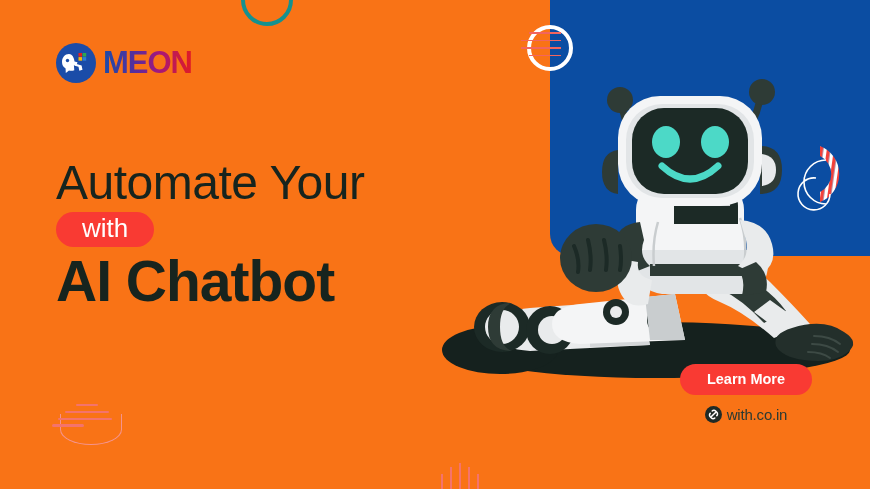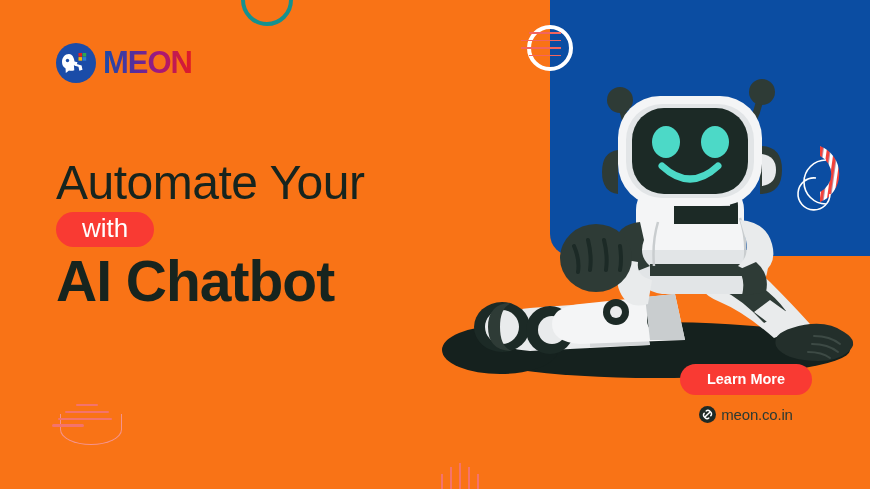--- a/index.html
+++ b/index.html
@@ -359,17 +359,17 @@
 
   <div class="cta-wrap">
     <button class="cta-button">Learn More</button>
     <div class="site-row">
       <svg class="link-icon" viewBox="0 0 17 17">
         <circle cx="8.5" cy="8.5" r="8.5" fill="#1F2A26"></circle>
         <path d="M6.2 10.8 L10.8 6.2" stroke="#ffffff" stroke-width="1.5" stroke-linecap="round"></path>
         <path d="M7.2 5.0 a2.4 2.4 0 0 1 3.4 0 l1.2 1.2 a2.4 2.4 0 0 1 0 3.4" stroke="#ffffff" stroke-width="1.5" fill="none" stroke-linecap="round"></path>
         <path d="M9.8 12.0 a2.4 2.4 0 0 1 -3.4 0 l-1.2 -1.2 a2.4 2.4 0 0 1 0 -3.4" stroke="#ffffff" stroke-width="1.5" fill="none" stroke-linecap="round"></path>
       </svg>
-      <span class="site-text">meon.co.in</span>
+      <span class="site-text">with.co.in</span>
     </div>
   </div>
 
 </div>
 
 </body></html>

